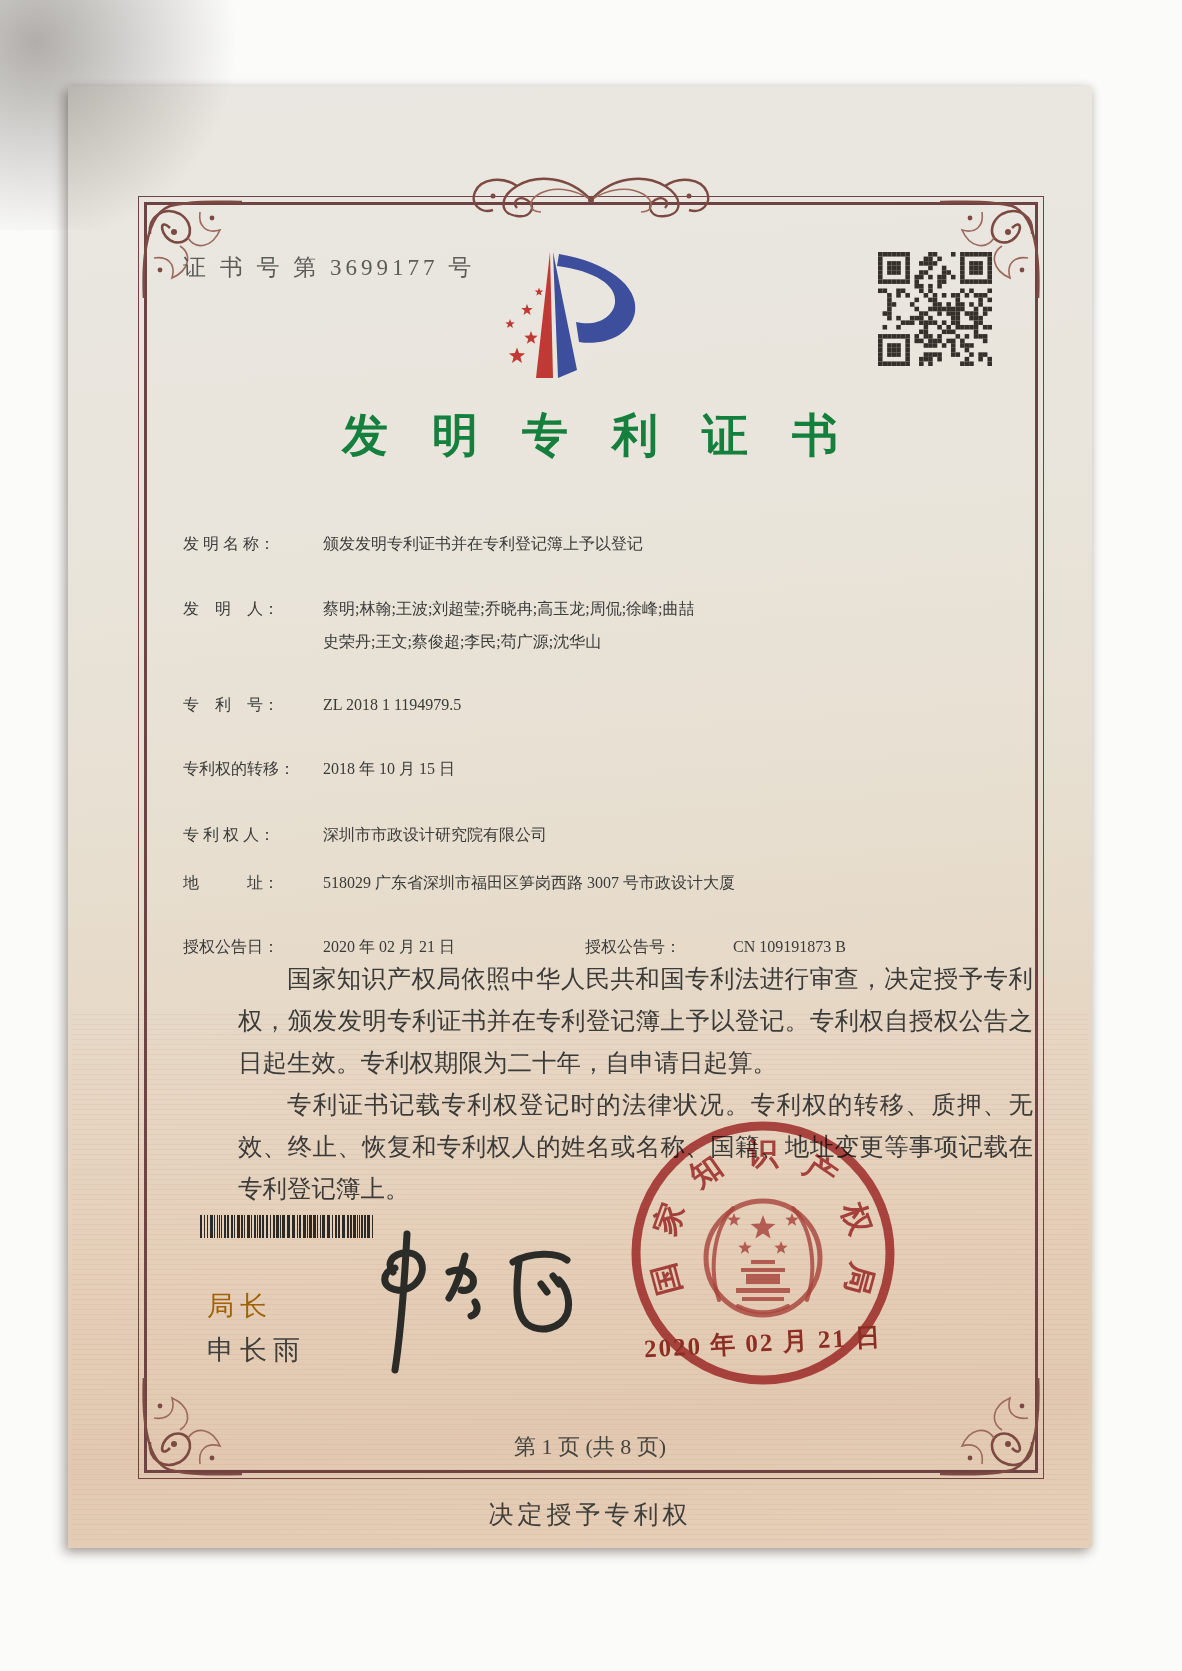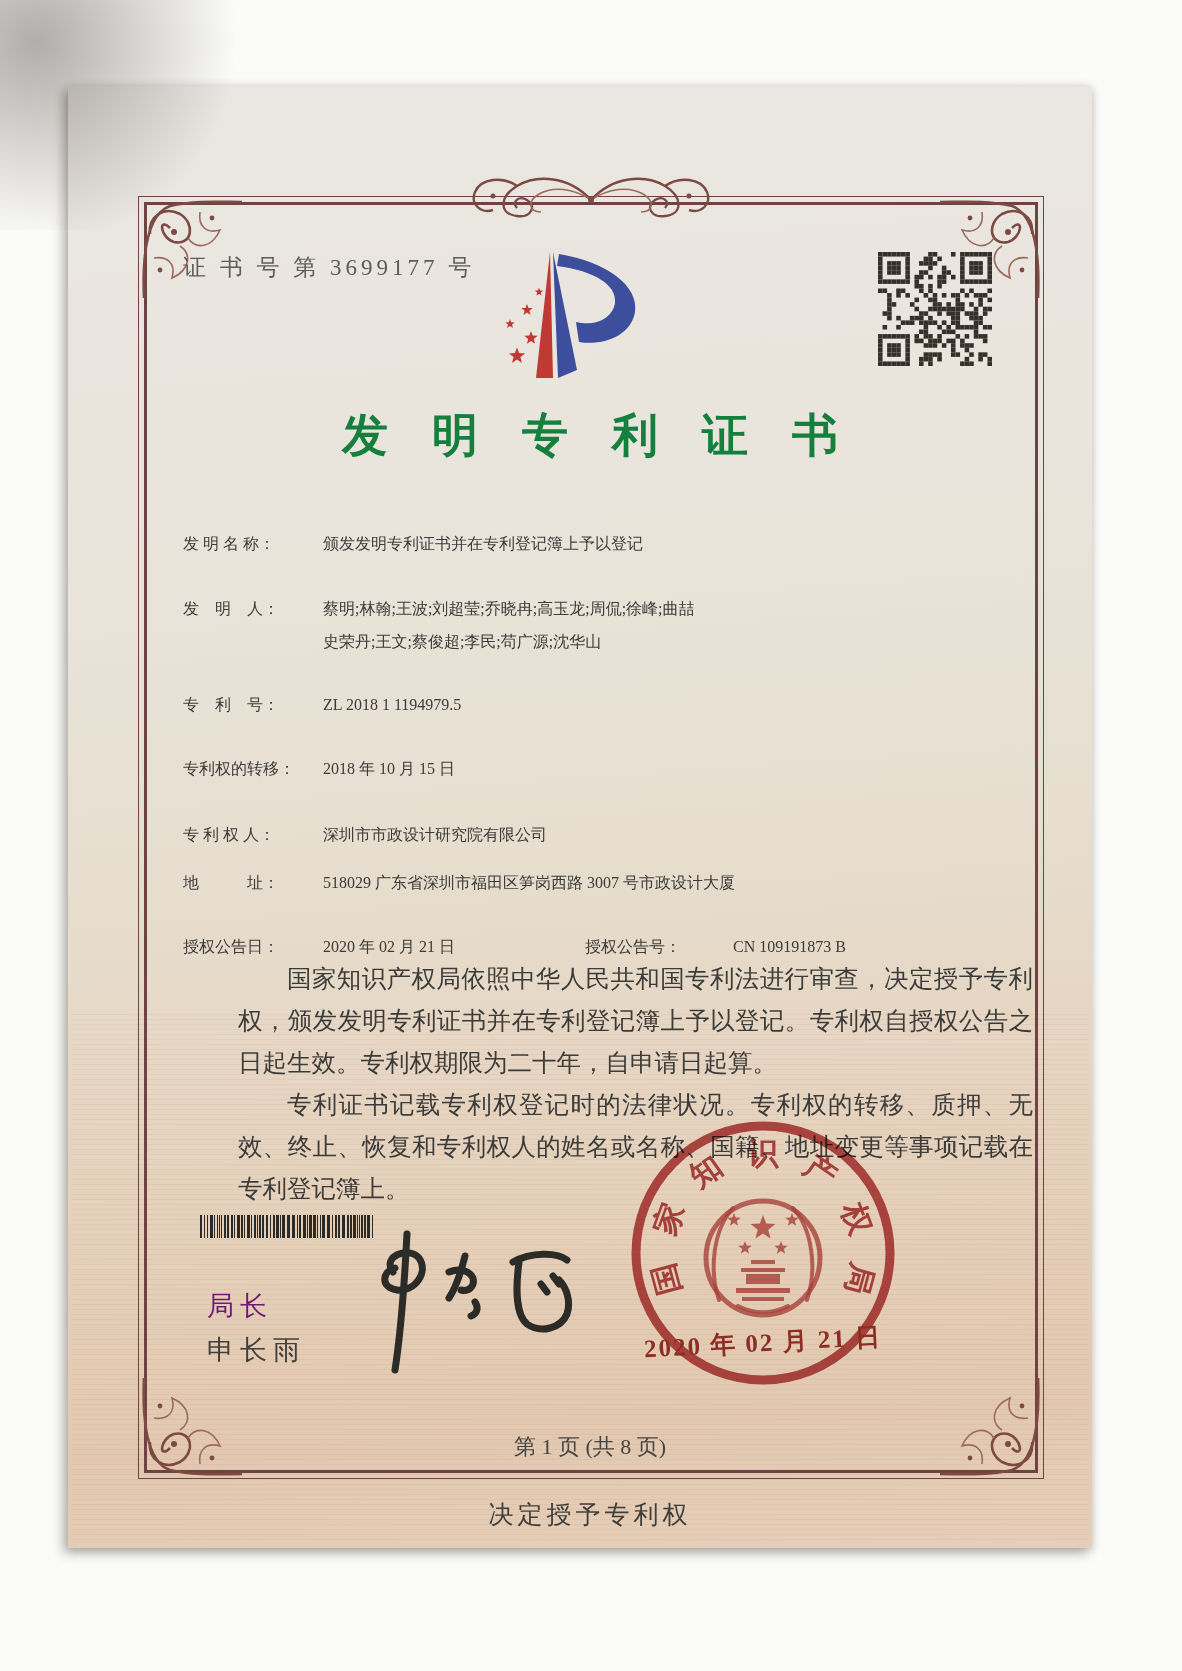--- a/index.html
+++ b/index.html
@@ -31,21 +31,21 @@
   .flabel{flex:0 0 140px;white-space:nowrap;}
   .fvalue{white-space:nowrap;}
   .fwrap{white-space:normal;width:665px;}
   
   #paras{position:absolute;left:201px;top:958px;width:795px;font-size:24.5px;line-height:42px;text-align:justify;margin-left:37px;}
   #paras p{margin:0;text-indent:2em;}
   
   #barcode{position:absolute;left:200px;top:1215px;width:262px;height:23px;display:flex;align-items:stretch;}
   #barcode span{background:#2c2a27;}
   
-  #director-title{position:absolute;left:207px;top:1288px;font-size:27px;letter-spacing:6px;color:#701a75;}
+  #director-title{position:absolute;left:207px;top:1288px;font-size:27px;letter-spacing:6px;color:#a16207;}
   #director-name{position:absolute;left:207px;top:1332px;font-size:27px;letter-spacing:6px;color:#3f3f3c;}
   #signature{position:absolute;left:345px;top:1228px;width:240px;height:150px;}
   #signature path{fill:none;stroke:#2b2b28;stroke-width:7;stroke-linecap:round;stroke-linejoin:round;}
   
   #seal{position:absolute;left:618px;top:1108px;width:290px;height:290px;opacity:.88;mix-blend-mode:multiply;}
   #seal text{font-size:31px;font-weight:bold;fill:#ae3639;text-anchor:middle;dominant-baseline:central;
              font-family:"Liberation Serif","DejaVu Serif",serif;}
   #seal .emb{fill:#b23a3a;opacity:.82;}
   #seal .arc{fill:none;stroke:#b23a3a;stroke-width:4;opacity:.8;stroke-linecap:round;}
   #seal-date{position:absolute;left:618px;top:1326px;width:290px;text-align:center;font-size:25px;

